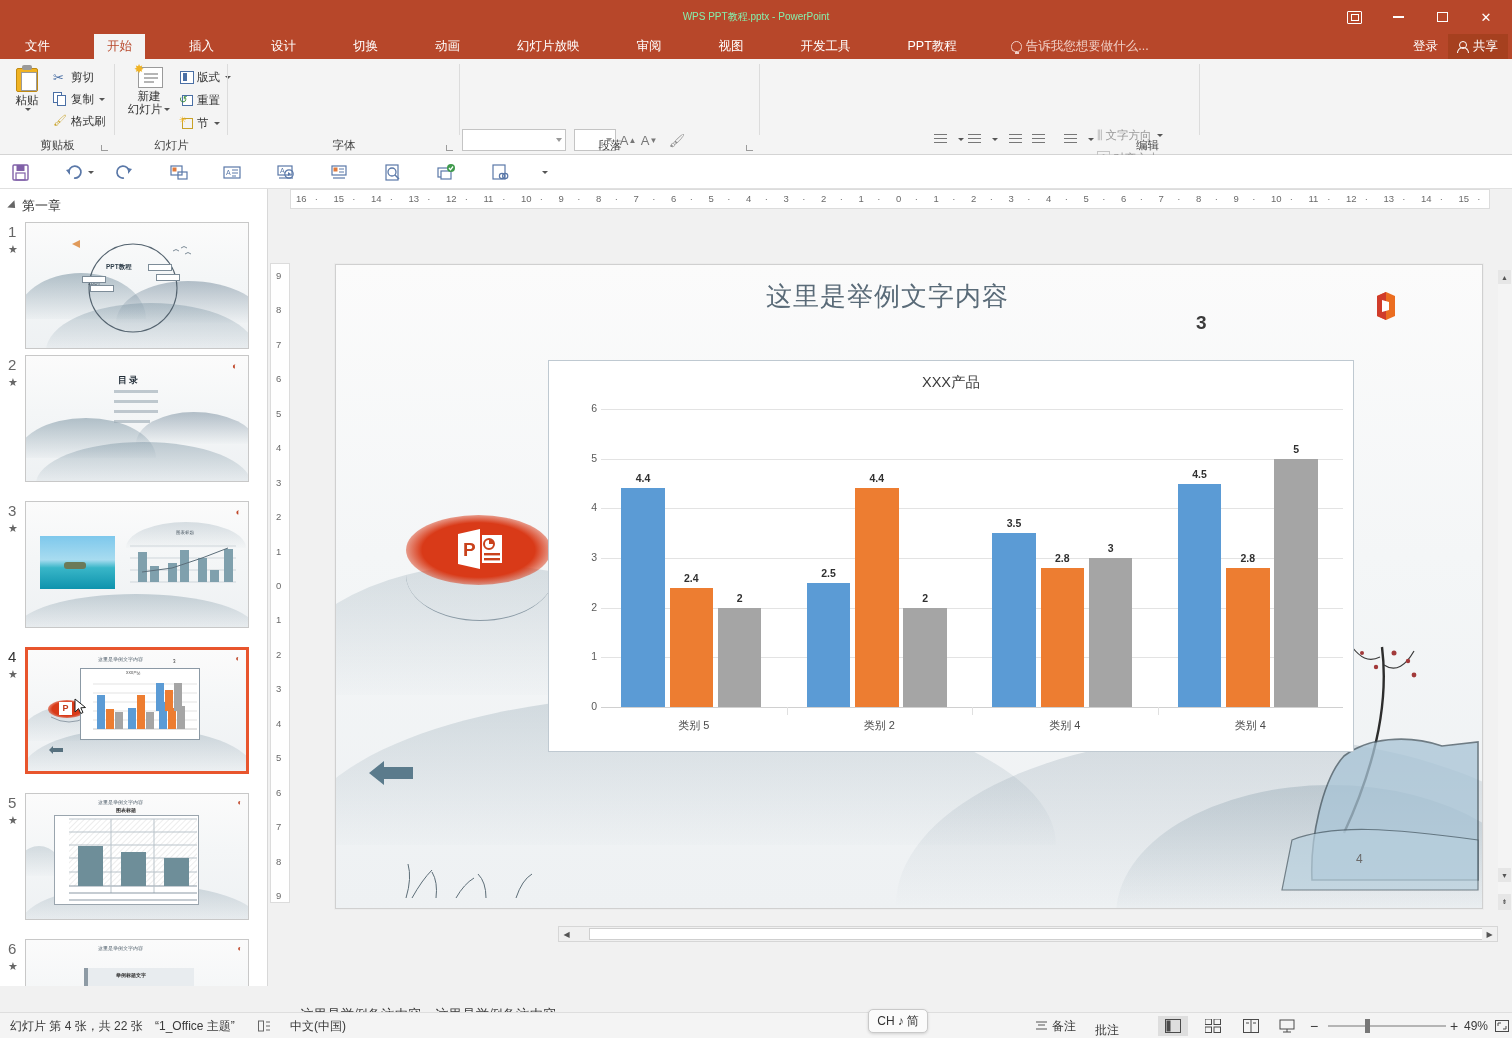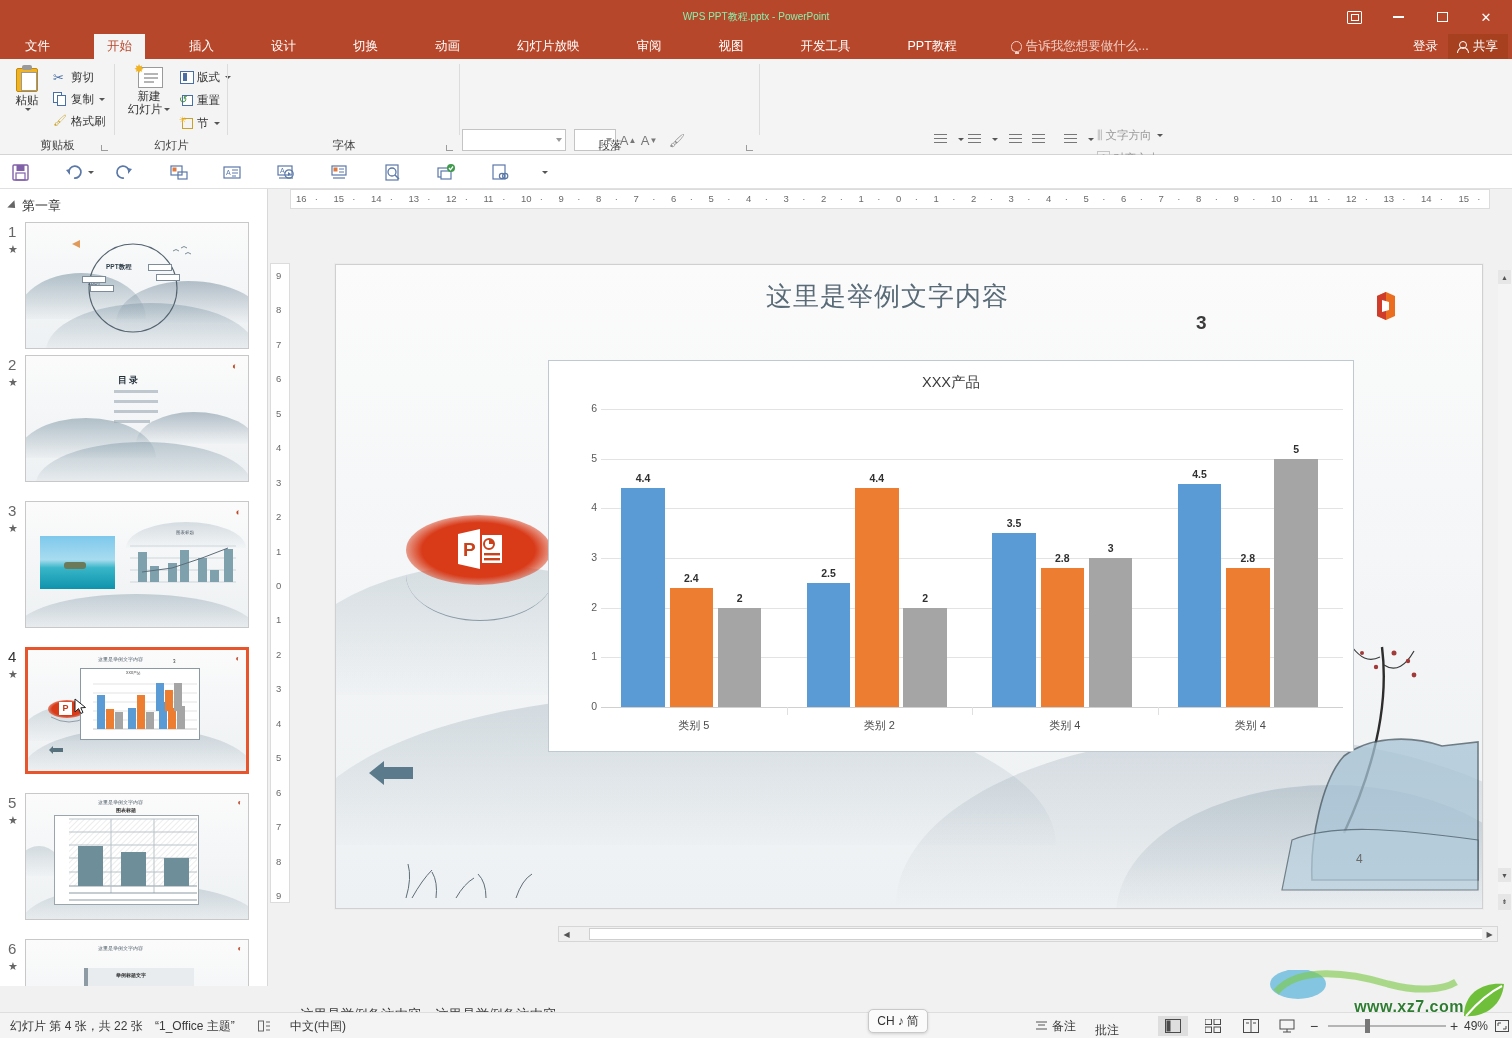--- a/index.html
+++ b/index.html
@@ -515,20 +515,25 @@
         <span style="font-size:11px;color:#c08a60;">▤</span>
         <span>转换为 SmartArt</span>
         <span class="caret"></span>
       </div>
       <div class="glabel">段落</div>
       <div class="dlg"></div>
       <div class="gsep"></div>
     </div>
 
 
+    <div class="rgroup" style="left:1095px;width:105px;">
+
+      <div class="glabel">编辑</div>
+      <div class="gsep"></div>
+    </div>
   </div>
 
   <div class="qat">
     <div class="qbtn" style="left:8px;">
       <svg width="17" height="17">
           <rect x="1" y="1" width="15" height="15" rx="1" fill="none" stroke="#8060a8" stroke-width="1.4"></rect>
           <rect x="4.5" y="1" width="8" height="6" fill="#8060a8"></rect>
           <rect x="4" y="9" width="9" height="7" fill="none" stroke="#8060a8" stroke-width="1.2"></rect>
         </svg>
     </div>
@@ -1083,25 +1088,14 @@
         </svg>
     </div>
   </div>
 
   <div class="ime">
     <span>CH</span>
     <span>♪</span>
     <span>简</span>
   </div>
 
-  <div class="wm">
-    <svg style="position:absolute;right:48px;bottom:18px;" width="190" height="34">
-      <ellipse cx="30" cy="14" rx="28" ry="15" fill="#2aa3d6" opacity=".55"></ellipse>
-      <path d="M8 22 C30 -4, 80 2, 120 14 C150 22, 175 20, 188 12" fill="none" stroke="#7ac943" stroke-width="7" opacity=".6"></path>
-    </svg>
-    <div class="txt">www.xz7.com</div>
-    <svg class="leaf" viewBox="0 0 46 40">
-      <path d="M4 36 C4 12, 24 2, 44 4 C42 26, 24 38, 4 36 Z" fill="#6fbf3a"></path>
-      <path d="M6 36 C18 22, 30 12, 42 6" stroke="#fff" stroke-width="2" fill="none"></path>
-    </svg>
-  </div>
 
 </div>
 
 </body></html>

